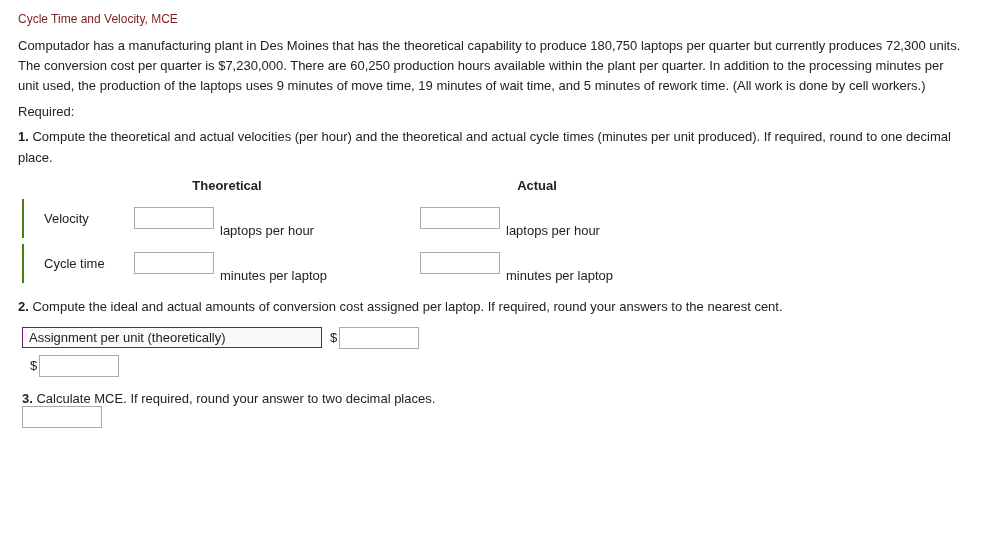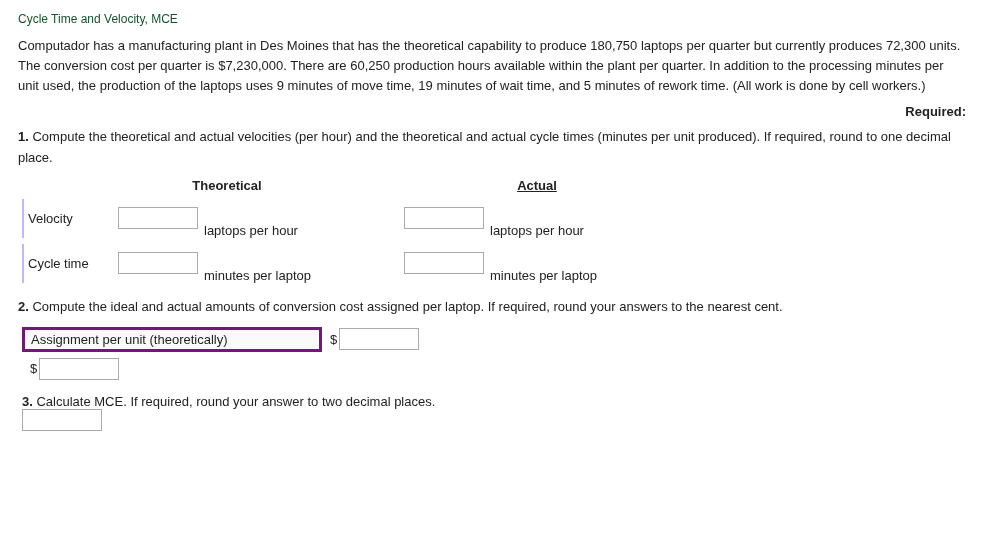--- a/index.html
+++ b/index.html
@@ -13,34 +13,33 @@
       font-size: 13px;
       color: #222;
       background: #fff;
       width: 984px;
       min-height: 533px;
       padding: 12px 18px;
     }
 
     .page-title {
       font-size: 12px;
-      color: #14532d;
+      color: #7f1d1d;
       margin-bottom: 10px;
     }
 
     .intro-text {
       font-size: 13px;
       line-height: 1.55;
       margin-bottom: 8px;
     }
 
     .required-label {
-      font-weight: bold;
+      font-weight: normal;
       margin-bottom: 8px;
-      text-align: right;
     }
 
     .question-block {
       margin-bottom: 14px;
     }
 
     .question-text {
       font-size: 13px;
       line-height: 1.55;
       margin-bottom: 10px;
@@ -68,21 +67,20 @@
       width: 230px;
       text-align: center;
       font-weight: bold;
     }
 
     .header-actual {
       width: 230px;
       text-align: center;
       font-weight: bold;
       margin-left: 80px;
-      text-decoration: underline;
     }
 
     .table-data-row {
       display: flex;
       align-items: center;
       margin-bottom: 6px;
     }
 
     .row-label {
       width: 90px;
@@ -117,21 +115,21 @@
 
     .assignment-row {
       display: flex;
       align-items: center;
       margin-bottom: 6px;
     }
 
     .assignment-label {
       width: 300px;
       font-size: 13px;
-      border: 3px solid #701a75;
+      border: 1px solid #701a75;
       padding: 2px 6px;
       background: #fafafa;
     }
 
     .dollar-sign {
       margin-left: 8px;
       font-size: 13px;
       margin-right: 2px;
     }
 
@@ -139,22 +137,22 @@
       margin-top: 6px;
       padding-left: 4px;
     }
 
     .mce-question-text {
       font-size: 13px;
       margin-bottom: 0;
     }
 
     .border-left-indicator {
-      border-left: 2px solid #c4b5fd;
-      padding-left: 4px;
+      border-left: 2px solid #4d7c0f;
+      padding-left: 20px;
     }
   </style>
 </head>
 <body>
 
 <div class="page-title">Cycle Time and Velocity, MCE</div>
 
 <p class="intro-text">Computador has a manufacturing plant in Des Moines that has the theoretical capability to produce 180,750 laptops per quarter but currently produces 72,300 units. The conversion cost per quarter is $7,230,000. There are 60,250 production hours available within the plant per quarter. In addition to the processing minutes per unit used, the production of the laptops uses 9 minutes of move time, 19 minutes of wait time, and 5 minutes of rework time. (All work is done by cell workers.)</p>
 
 <p class="required-label">Required:</p>

